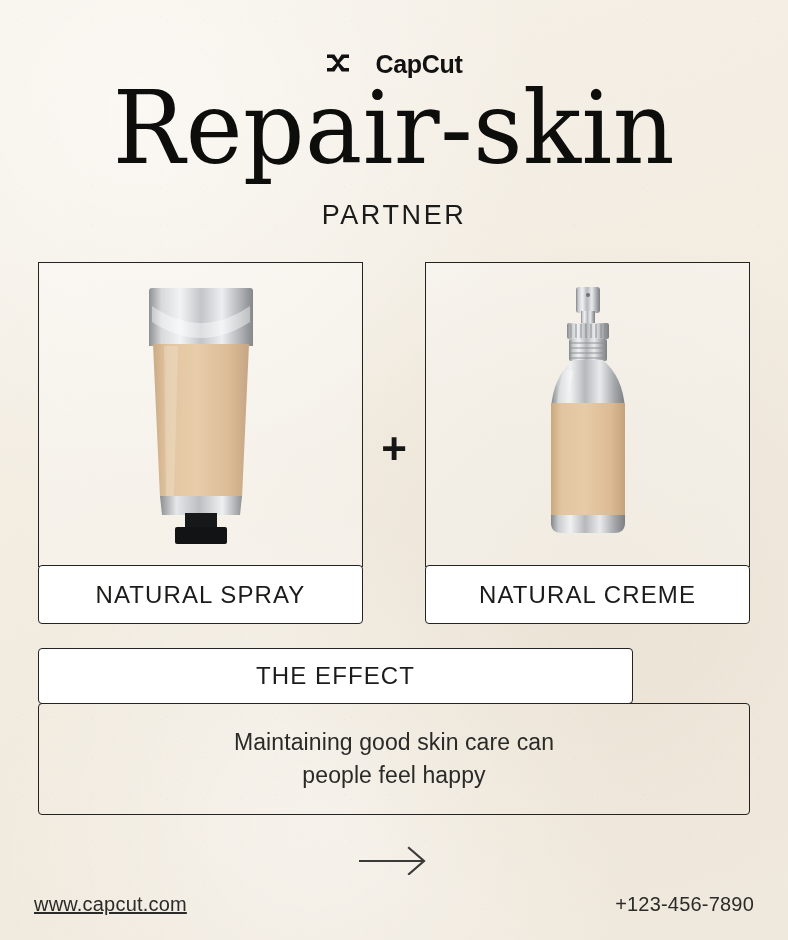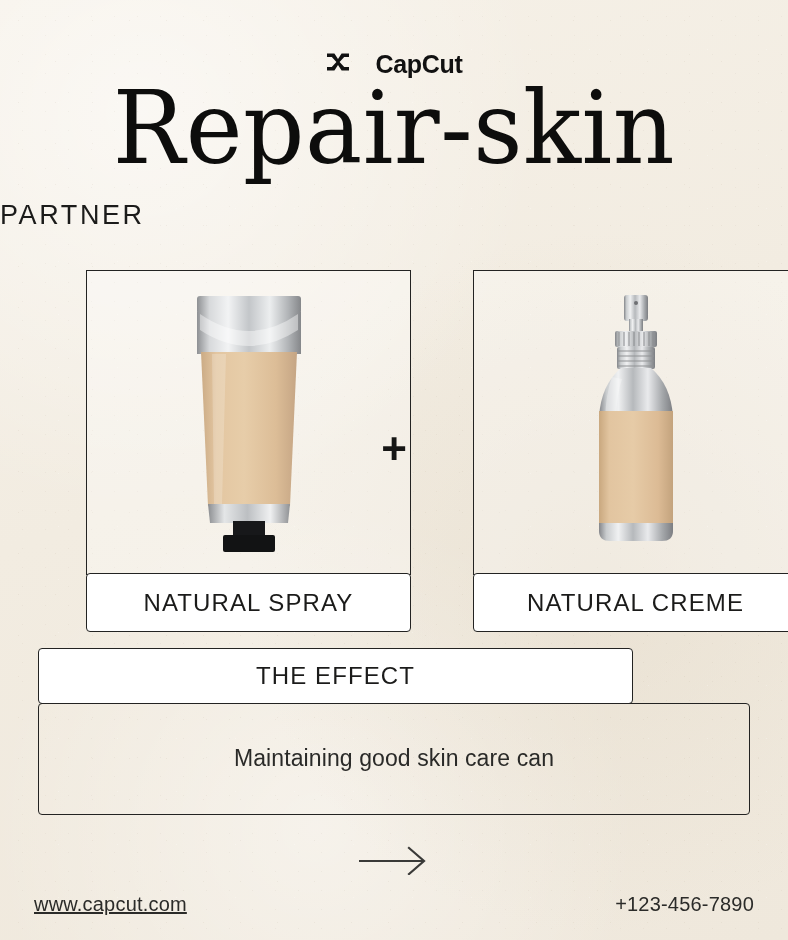--- a/index.html
+++ b/index.html
@@ -38,21 +38,21 @@
     background-position: 0 0, 11px 7px, 29px 23px;
   }
 
   
   .brand {
     position: absolute;
     top: 52px;
     left: 0;
     width: 788px;
     display: flex;
-    align-items: flex-start;
+    align-items: flex-end;
     justify-content: center;
     gap: 24px;
   }
   .brand-mark { display: block; }
   .brand-name {
     font-size: 25px;
     font-weight: bold;
     color: #111111;
     letter-spacing: -0.3px;
     line-height: 1;
@@ -71,40 +71,40 @@
     letter-spacing: 0.5px;
     line-height: 1.05;
     transform: scaleY(1.06);
   }
 
   .subtitle {
     position: absolute;
     top: 200px;
     left: 0;
     width: 788px;
+    text-align: center;
     font-size: 27px;
     font-weight: normal;
     color: #1b1b1a;
     letter-spacing: 2.6px;
   }
 
   
   .product-row {
     position: absolute;
     top: 258px;
     left: 38px;
     width: 712px;
     height: 362px;
   }
   .product-col {
     position: absolute;
-    top: 12px;
+    top: 4px;
     width: 345px;
     height: 362px;
-    margin-left: 48px;
   }
   .product-col.left  { left: 0; }
   .product-col.right { left: 387px; text-align: right; }
 
   .product-frame {
     position: absolute;
     top: 0;
     left: 0;
     width: 325px;
     height: 305px;
@@ -349,20 +349,21 @@
       </div>
       <div class="product-label">NATURAL CREME</div>
     </div>
   </div>
 
   <div class="plus-sign">+</div>
 
   <div class="effect-head">THE EFFECT</div>
   <div class="effect-body">
     <div class="effect-line">Maintaining good skin care can</div>
+    <div class="effect-line">people feel happy</div>
   </div>
 
   <div class="arrow-wrap">
     <span>
       <svg width="78" height="30" viewBox="0 0 78 30" aria-hidden="true">
         <line x1="4" y1="16" x2="68" y2="16" stroke="#3a3a38" stroke-width="2.2"></line>
         <polyline points="54,3 69,16 54,29" fill="none" stroke="#3a3a38" stroke-width="2.2" stroke-linecap="square"></polyline>
       </svg>
     </span>
   </div>

